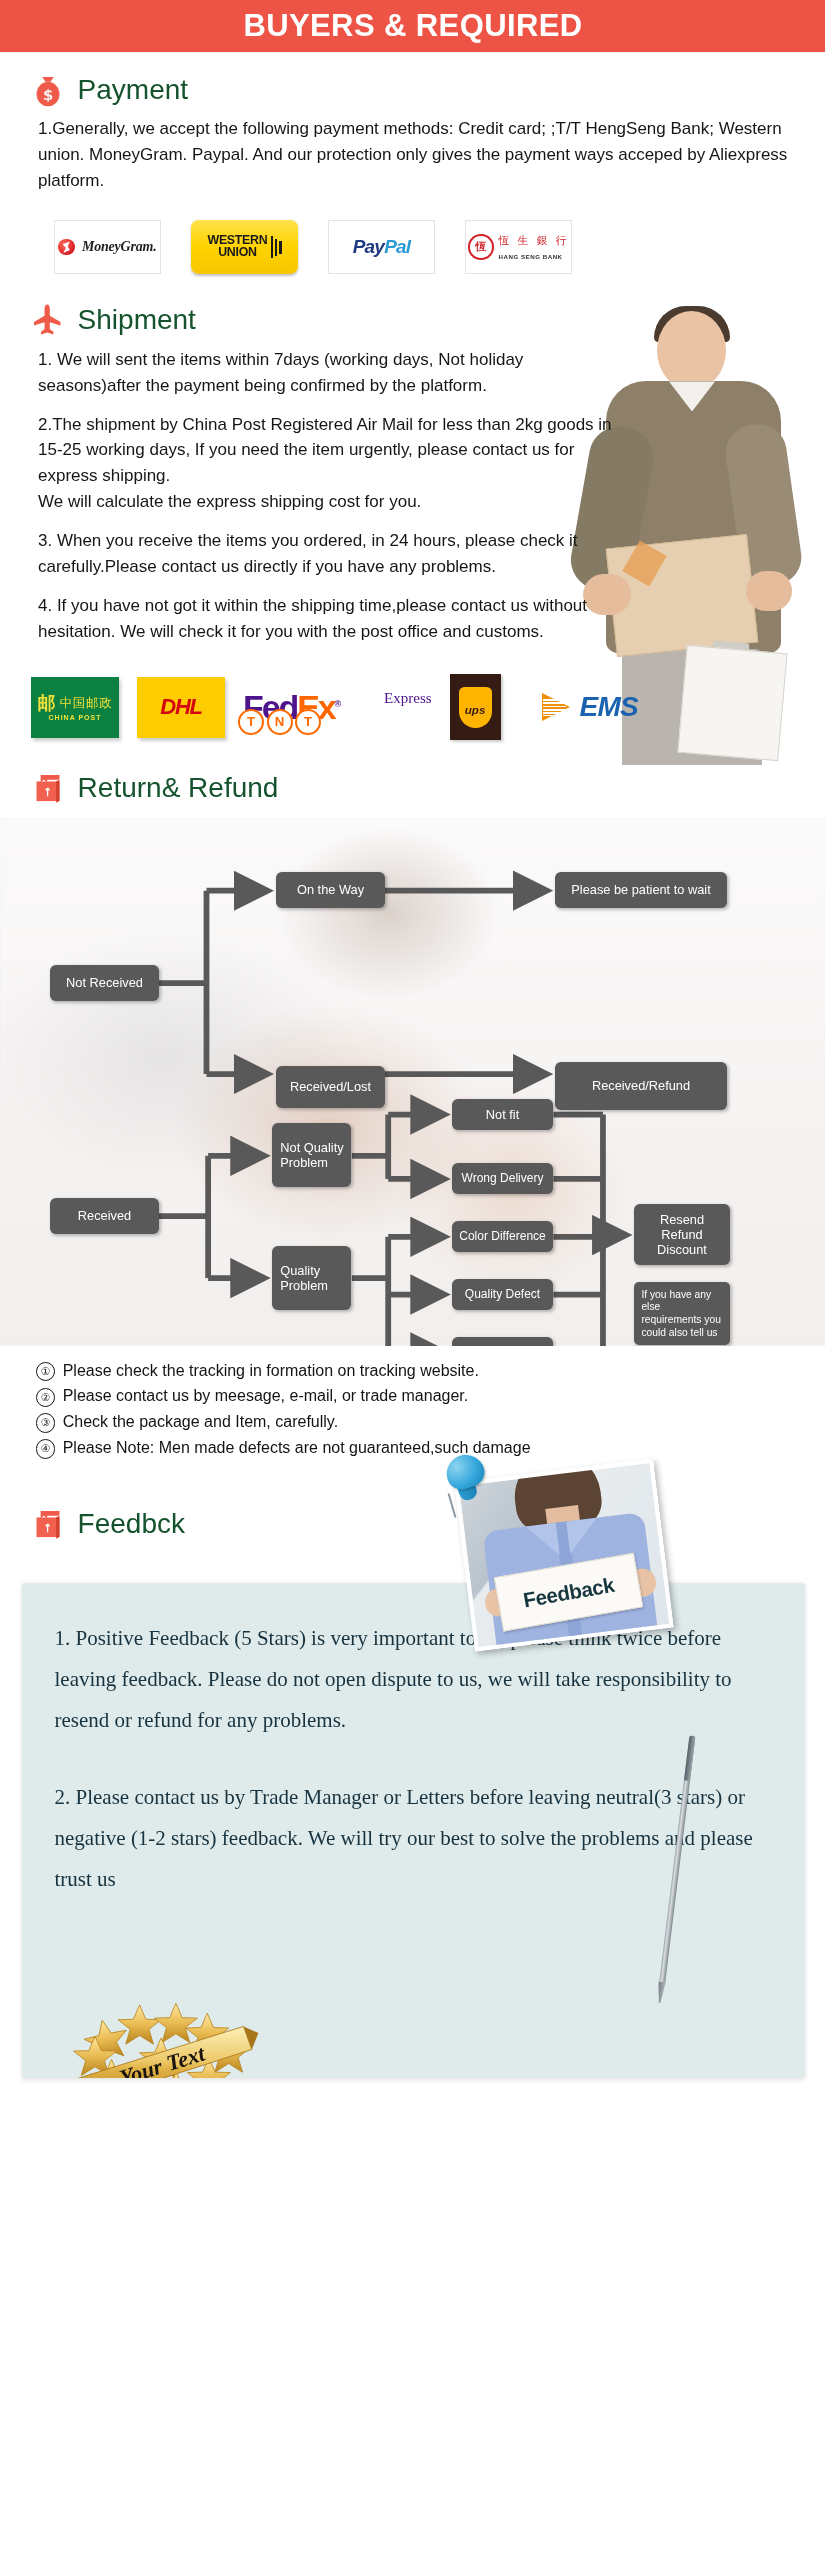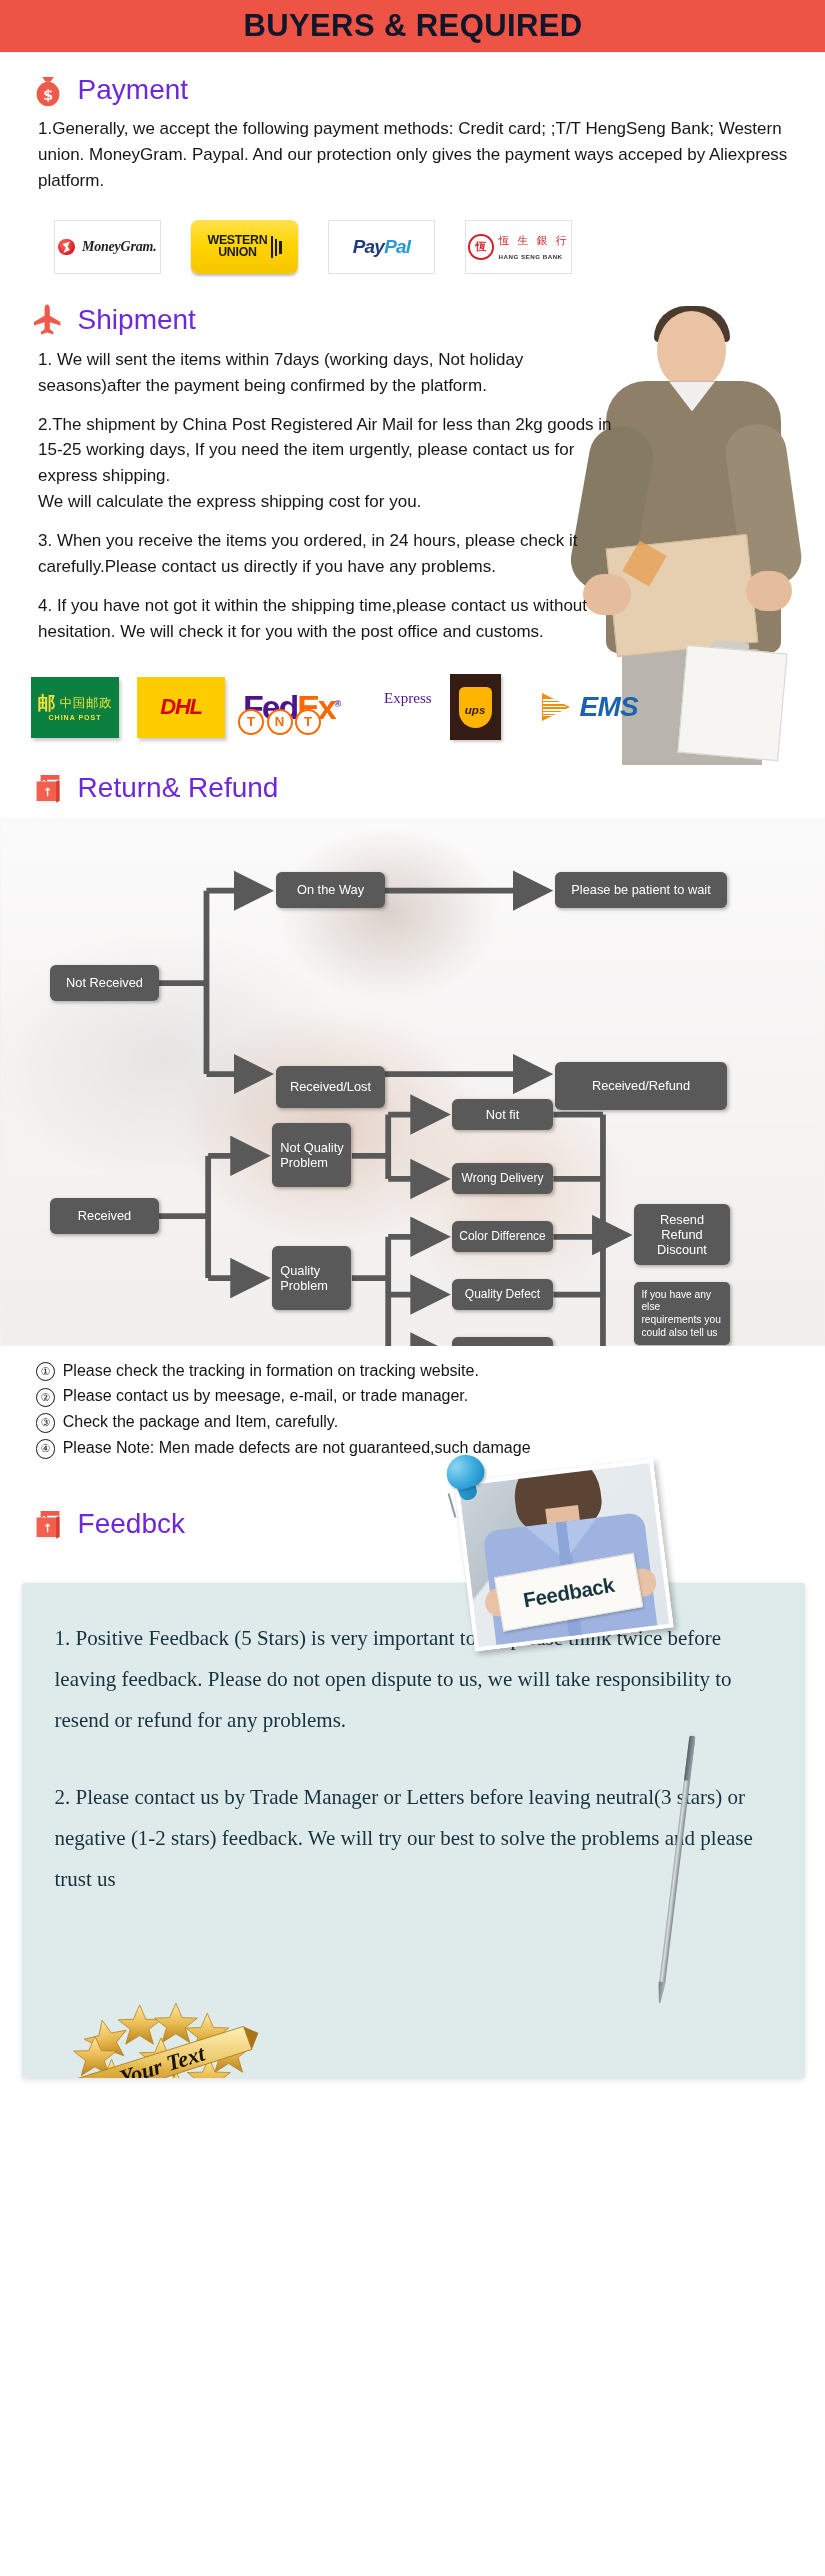--- a/index.html
+++ b/index.html
@@ -20,37 +20,37 @@
   
   .header-bar{
     height:52px;
     background:#ee5445;
     display:flex;
     align-items:center;
     justify-content:center;
     box-shadow:0 0.8px 0 rgba(0,0,0,.06);
   }
   .header-title{
-    color:#0f172a;
+    color:#ffffff;
     font-size:31px;
     font-weight:bold;
     letter-spacing:0.4px;
     font-family:"Liberation Sans", sans-serif;
   }
 
   
   .section{position:relative;}
   .sec-head{
     display:flex;
     align-items:center;
     gap:11.6px;
     padding:20px 0 8.3px 30px;
   }
   .sec-title{
-    color:#6d28d9;
+    color:#14532d;
     font-size:28px;
     font-weight:400;
     line-height:1;
     font-family:"Liberation Sans", sans-serif;
   }
   .sec-ico{
     width:36px;height:36px;
     flex:0 0 36px;
     position:relative;
     display:block;

